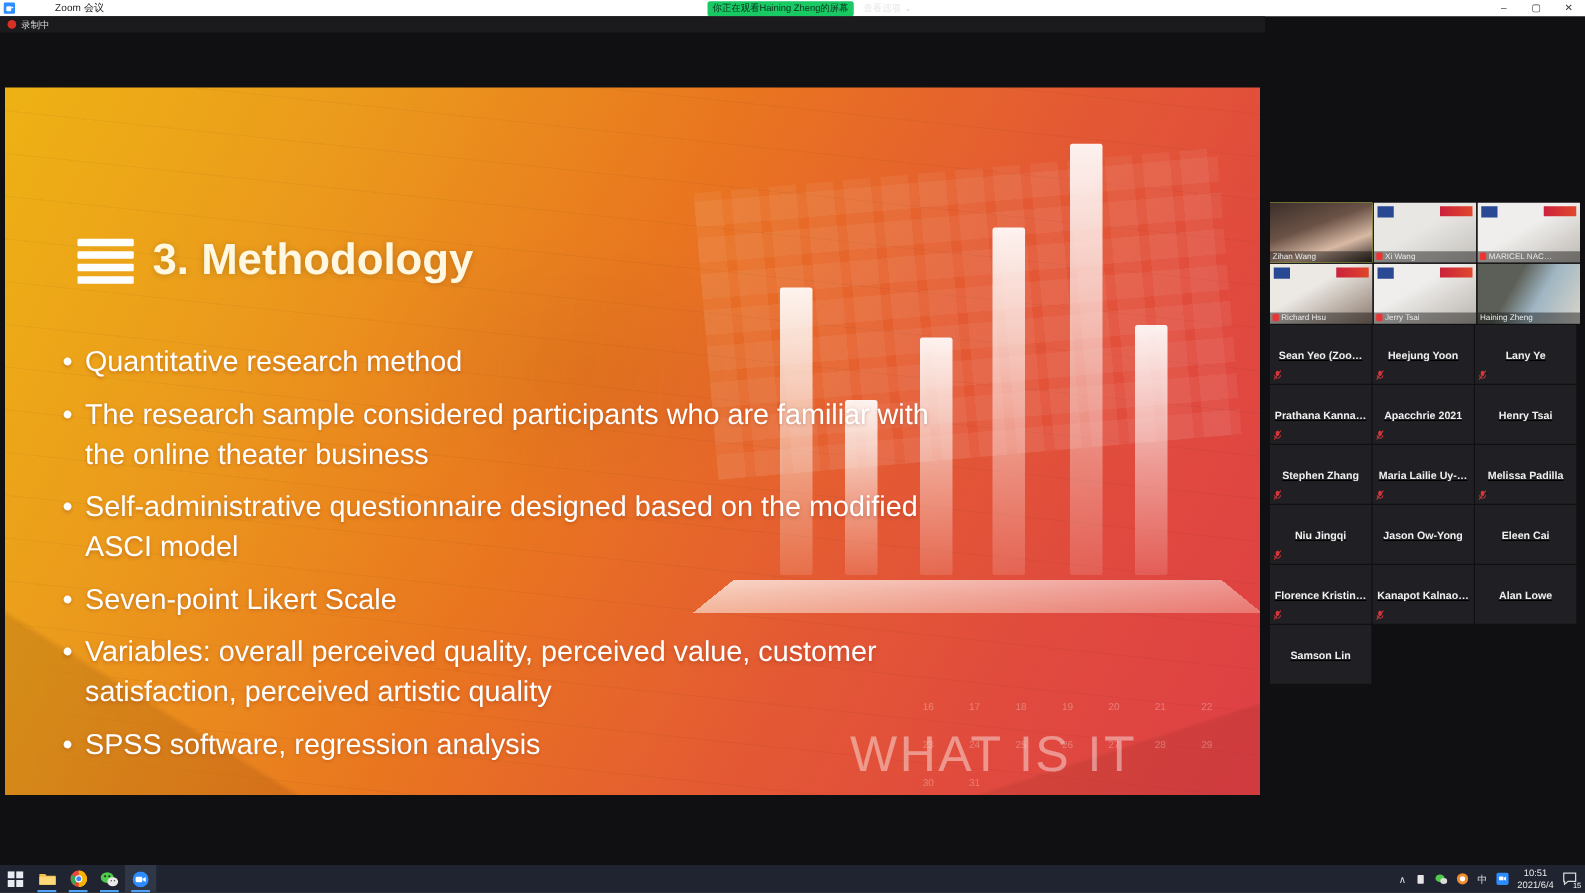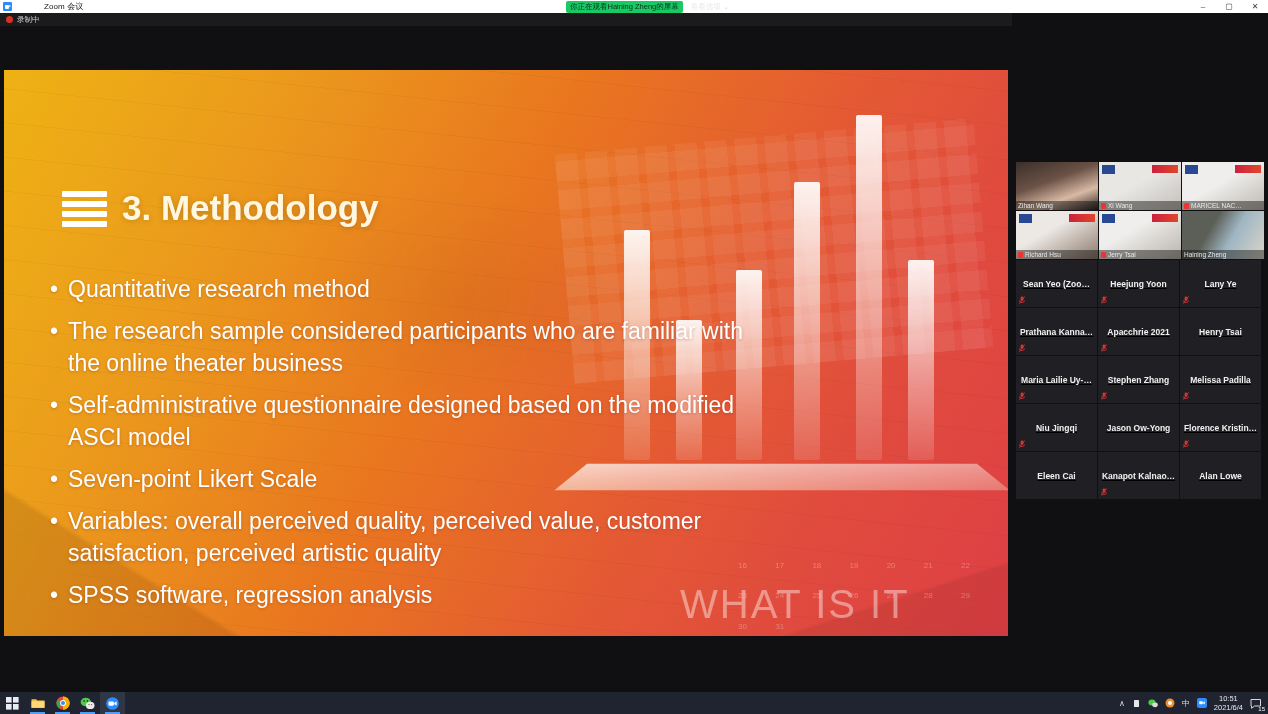--- a/index.html
+++ b/index.html
@@ -295,39 +295,39 @@
               <path d="M0.6 4.2a2.4 2.4 0 0 0 4.8 0" stroke="#d4373a" stroke-width=".8" fill="none"></path>
               <line x1="0.3" y1="7.6" x2="5.7" y2="0.4" stroke="#d4373a" stroke-width=".9"></line>
             </svg>
           </span>
         </div>
 
       <div class="ntile">
           <span class="lbl">Henry Tsai</span>
         </div>
       <div class="ntile">
+          <span class="lbl">Stephen Zhang</span>
+          <span class="mutemic">
+            <svg width="6" height="8" viewBox="0 0 6 8">
+              <rect x="1.6" y="0.6" width="2.8" height="4.2" rx="1.4" fill="#d4373a"></rect>
+              <path d="M0.6 4.2a2.4 2.4 0 0 0 4.8 0" stroke="#d4373a" stroke-width=".8" fill="none"></path>
+              <line x1="0.3" y1="7.6" x2="5.7" y2="0.4" stroke="#d4373a" stroke-width=".9"></line>
+            </svg>
+          </span>
+        </div>
+      <div class="ntile">
           <span class="lbl">Maria Lailie Uy-…</span>
           <span class="mutemic">
             <svg width="6" height="8" viewBox="0 0 6 8">
               <rect x="1.6" y="0.6" width="2.8" height="4.2" rx="1.4" fill="#d4373a"></rect>
               <path d="M0.6 4.2a2.4 2.4 0 0 0 4.8 0" stroke="#d4373a" stroke-width=".8" fill="none"></path>
               <line x1="0.3" y1="7.6" x2="5.7" y2="0.4" stroke="#d4373a" stroke-width=".9"></line>
             </svg>
           </span>
         </div>
-      <div class="ntile">
-          <span class="lbl">Stephen Zhang</span>
-          <span class="mutemic">
-            <svg width="6" height="8" viewBox="0 0 6 8">
-              <rect x="1.6" y="0.6" width="2.8" height="4.2" rx="1.4" fill="#d4373a"></rect>
-              <path d="M0.6 4.2a2.4 2.4 0 0 0 4.8 0" stroke="#d4373a" stroke-width=".8" fill="none"></path>
-              <line x1="0.3" y1="7.6" x2="5.7" y2="0.4" stroke="#d4373a" stroke-width=".9"></line>
-            </svg>
-          </span>
-        </div>
 
       <div class="ntile">
           <span class="lbl">Melissa Padilla</span>
           <span class="mutemic">
             <svg width="6" height="8" viewBox="0 0 6 8">
               <rect x="1.6" y="0.6" width="2.8" height="4.2" rx="1.4" fill="#d4373a"></rect>
               <path d="M0.6 4.2a2.4 2.4 0 0 0 4.8 0" stroke="#d4373a" stroke-width=".8" fill="none"></path>
               <line x1="0.3" y1="7.6" x2="5.7" y2="0.4" stroke="#d4373a" stroke-width=".9"></line>
             </svg>
           </span>
@@ -340,45 +340,48 @@
               <path d="M0.6 4.2a2.4 2.4 0 0 0 4.8 0" stroke="#d4373a" stroke-width=".8" fill="none"></path>
               <line x1="0.3" y1="7.6" x2="5.7" y2="0.4" stroke="#d4373a" stroke-width=".9"></line>
             </svg>
           </span>
         </div>
 
       <div class="ntile">
           <span class="lbl">Jason Ow-Yong</span>
         </div>
       <div class="ntile">
+          <span class="lbl">Eleen Cai</span>
+        </div>
+      <div class="ntile">
           <span class="lbl">Florence Kristin…</span>
           <span class="mutemic">
             <svg width="6" height="8" viewBox="0 0 6 8">
               <rect x="1.6" y="0.6" width="2.8" height="4.2" rx="1.4" fill="#d4373a"></rect>
               <path d="M0.6 4.2a2.4 2.4 0 0 0 4.8 0" stroke="#d4373a" stroke-width=".8" fill="none"></path>
               <line x1="0.3" y1="7.6" x2="5.7" y2="0.4" stroke="#d4373a" stroke-width=".9"></line>
             </svg>
           </span>
         </div>
-      <div class="ntile">
-          <span class="lbl">Eleen Cai</span>
-        </div>
 
       <div class="ntile">
           <span class="lbl">Kanapot Kalnao…</span>
           <span class="mutemic">
             <svg width="6" height="8" viewBox="0 0 6 8">
               <rect x="1.6" y="0.6" width="2.8" height="4.2" rx="1.4" fill="#d4373a"></rect>
               <path d="M0.6 4.2a2.4 2.4 0 0 0 4.8 0" stroke="#d4373a" stroke-width=".8" fill="none"></path>
               <line x1="0.3" y1="7.6" x2="5.7" y2="0.4" stroke="#d4373a" stroke-width=".9"></line>
             </svg>
           </span>
         </div>
       <div class="ntile">
           <span class="lbl">Alan Lowe</span>
+        </div>
+      <div class="ntile">
+          <span class="lbl">Samson Lin</span>
         </div>
     </div>
   </div>
 
   <div class="taskbar">
     <div class="tbitem">
       <svg width="13" height="13" viewBox="0 0 13 13">
           <rect x="0" y="0" width="5.6" height="5.6" fill="#e9edf2"></rect>
           <rect x="7" y="0" width="5.6" height="5.6" fill="#e9edf2"></rect>
           <rect x="0" y="7" width="5.6" height="5.6" fill="#e9edf2"></rect>

